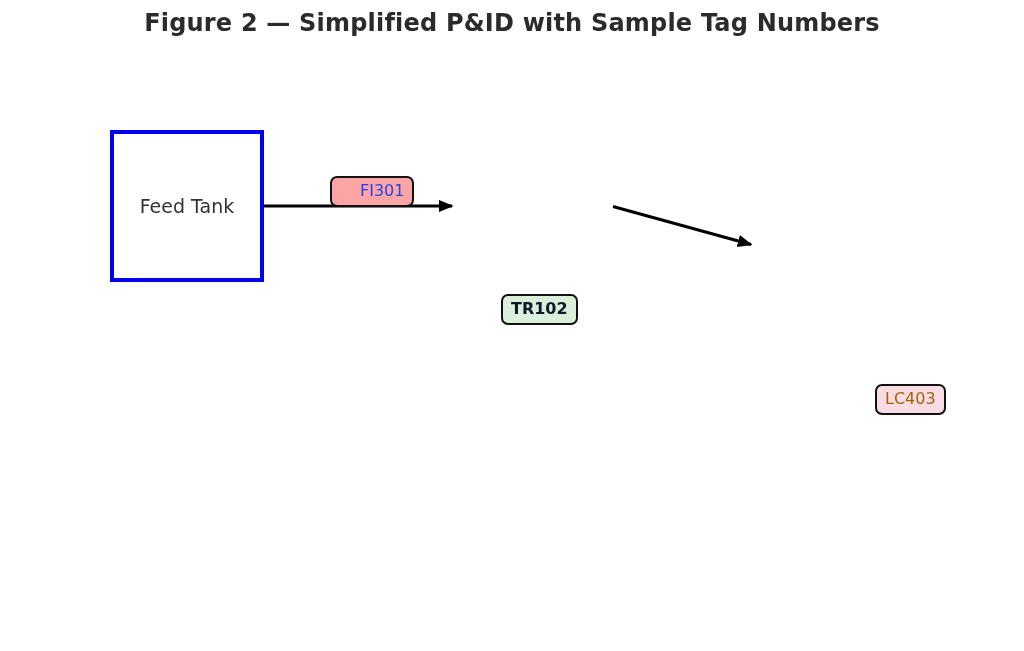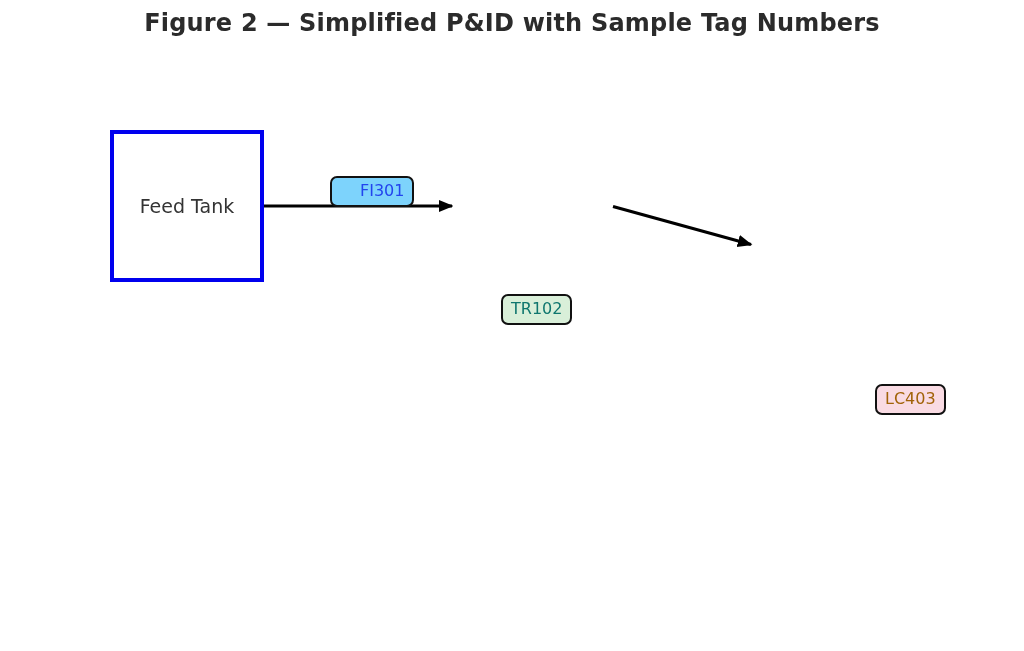--- a/index.html
+++ b/index.html
@@ -86,19 +86,19 @@
     <line x1="264" y1="206" x2="452" y2="206" stroke="#000000" stroke-width="3.2" marker-end="url(#arrowhead)"></line>
     <line x1="613" y1="206.5" x2="751" y2="244.5" stroke="#000000" stroke-width="3.2" marker-end="url(#arrowhead)"></line>
   </svg>
 
   <div class="node node-feed-tank" style="border-color: rgb(0, 0, 238);">
     <span class="node-label">Feed Tank</span>
   </div>
 
 
 
-  <div class="tag tag-fi301" style="color: rgb(34, 68, 238); background-color: #7dd3fc; padding-left: 28px;">FI301</div>
+  <div class="tag tag-fi301" style="color: rgb(34, 68, 238); background-color: #fca5a5; padding-left: 28px;">FI301</div>
 
-  <div class="tag tag-tr102" style="color: #0f766e; background-color: rgb(217, 239, 217);">TR102</div>
+  <div class="tag tag-tr102" style="color: #0f172a; background-color: rgb(217, 239, 217); font-weight: bold;">TR102</div>
 
   <div class="tag tag-lc403" style="color: #a16207; background-color: rgb(249, 219, 227);">LC403</div>
 
 </div>
 
 </body></html>

